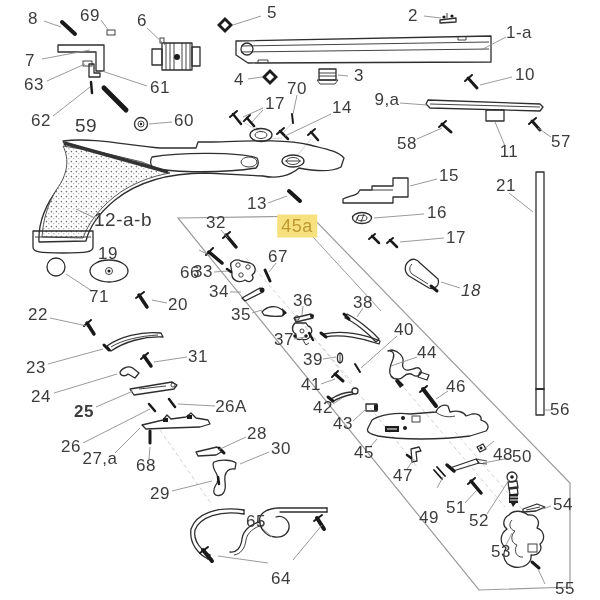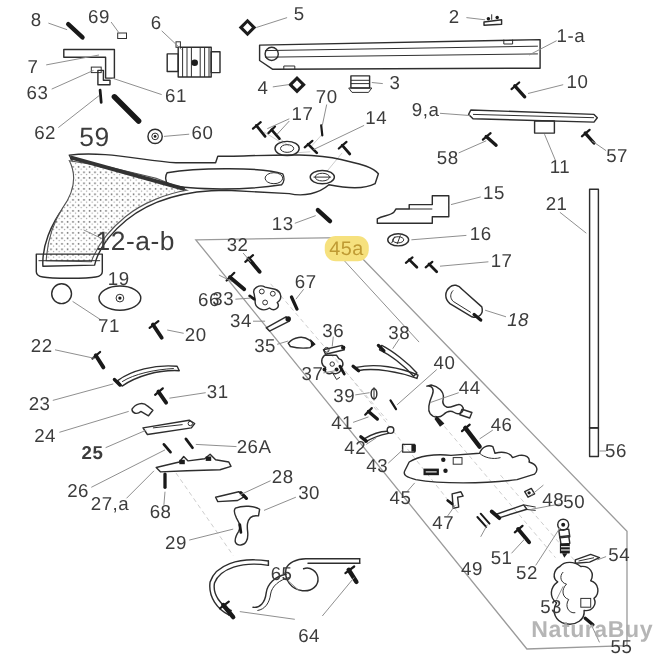--- a/index.html
+++ b/index.html
@@ -2,21 +2,21 @@
 <html><head>
 <meta charset="utf-8">
 <style>
   html,body{margin:0;padding:0;background:#ffffff;}
   .stage{position:relative;width:600px;height:600px;background:#ffffff;overflow:hidden;
          font-family:"Liberation Sans",sans-serif;}
   .stage svg{position:absolute;left:0;top:0;}
   #labels{position:absolute;left:0;top:0;width:600px;height:600px;pointer-events:none;}
   .plabel{position:absolute;transform:translate(-50%,-50%);font-size:17px;color:#3c3c3c;
           white-space:nowrap;letter-spacing:.5px;}
-  .plabel.big{font-size:24px;}
+  .plabel.big{font-size:19px;}
   .plabel.hl{background:#f6e17e;color:#bf9a33;padding:1px 4px;font-size:18px;}
   .watermark{position:absolute;font-size:21px;font-weight:600;color:#a9a9a9;opacity:.85;
              letter-spacing:.5px;}
   .ln{stroke:#2e2e2e;stroke-width:1.3;fill:none;stroke-linecap:round;stroke-linejoin:round;}
   .thin{stroke:#2e2e2e;stroke-width:.9;fill:none;}
   .scr{stroke:#191919;stroke-linecap:round;fill:none;}
   .ld{stroke:#8e8e8e;stroke-width:.9;fill:none;}
   .ct{stroke:#cccccc;stroke-width:.9;fill:none;}
   .bx{stroke:#9b9b9b;stroke-width:1.2;fill:none;}
   .fil{fill:#1c1c1c;stroke:none;}
@@ -449,21 +449,21 @@
       <div class="plabel" style="left: 407px; top: 144px;">58</div>
       <div class="plabel" style="left: 561px; top: 142px;">57</div>
       <div class="plabel" style="left: 509px; top: 152px;">11</div>
       <div class="plabel" style="left: 449px; top: 176px;">15</div>
       <div class="plabel" style="left: 437px; top: 213px;">16</div>
       <div class="plabel" style="left: 456px; top: 238px;">17</div>
       <div class="plabel" style="left: 506px; top: 186px;">21</div>
       <div class="plabel" style="left: 471px; top: 291px; font-style: italic;">18</div>
       <div class="plabel" style="left: 257px; top: 204px;">13</div>
       <div class="plabel big" style="left: 123px; top: 220px;">12-a-b</div>
-      <div class="plabel hl" style="left: 315px; top: 226px; border-radius: 10px;">45a</div>
+      <div class="plabel hl" style="left: 297px; top: 226px;">45a</div>
       <div class="plabel" style="left: 216px; top: 223px;">32</div>
       <div class="plabel" style="left: 190px; top: 245px; margin-top: 28px;">66</div>
       <div class="plabel" style="left: 203px; top: 272px;">33</div>
       <div class="plabel" style="left: 278px; top: 257px;">67</div>
       <div class="plabel" style="left: 219px; top: 292px;">34</div>
       <div class="plabel" style="left: 241px; top: 315px;">35</div>
       <div class="plabel" style="left: 303px; top: 301px;">36</div>
       <div class="plabel" style="left: 284px; top: 340px;">37</div>
       <div class="plabel" style="left: 363px; top: 303px;">38</div>
       <div class="plabel" style="left: 404px; top: 330px;">40</div>
@@ -496,15 +496,14 @@
       <div class="plabel" style="left: 403px; top: 476px;">47</div>
       <div class="plabel" style="left: 429px; top: 518px;">49</div>
       <div class="plabel" style="left: 456px; top: 508px;">51</div>
       <div class="plabel" style="left: 479px; top: 521px;">52</div>
       <div class="plabel" style="left: 563px; top: 505px;">54</div>
       <div class="plabel" style="left: 501px; top: 552px;">53</div>
       <div class="plabel" style="left: 553px; top: 589px; margin-left: 12px;">55</div>
       <div class="plabel" style="left: 560px; top: 410px;">56</div>
     </div>
 
-<div class="watermark" style="left:483px;top:561px;">NaturaBuy</div>
 
 </div>
 
 </body></html>

